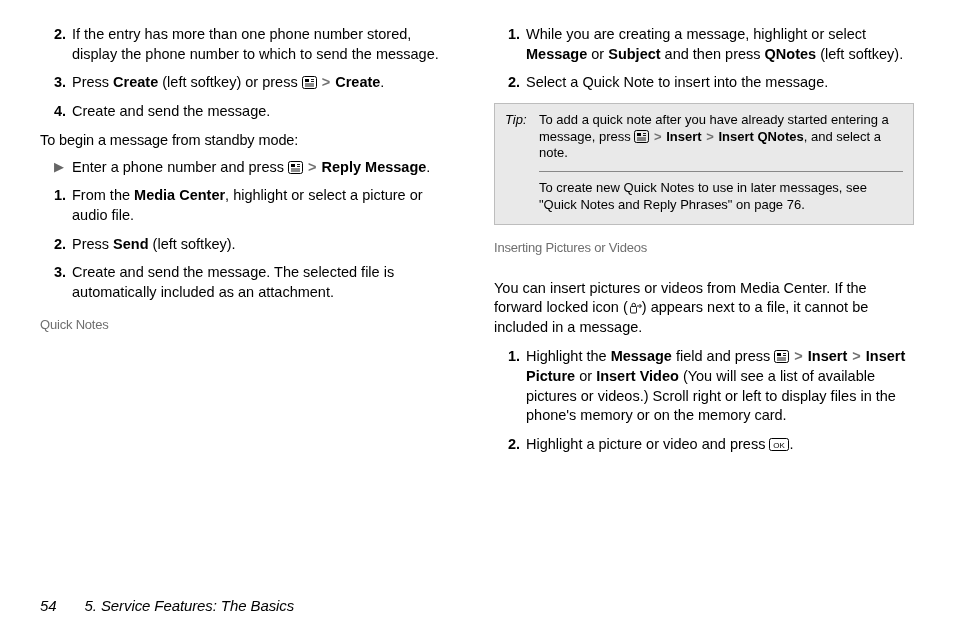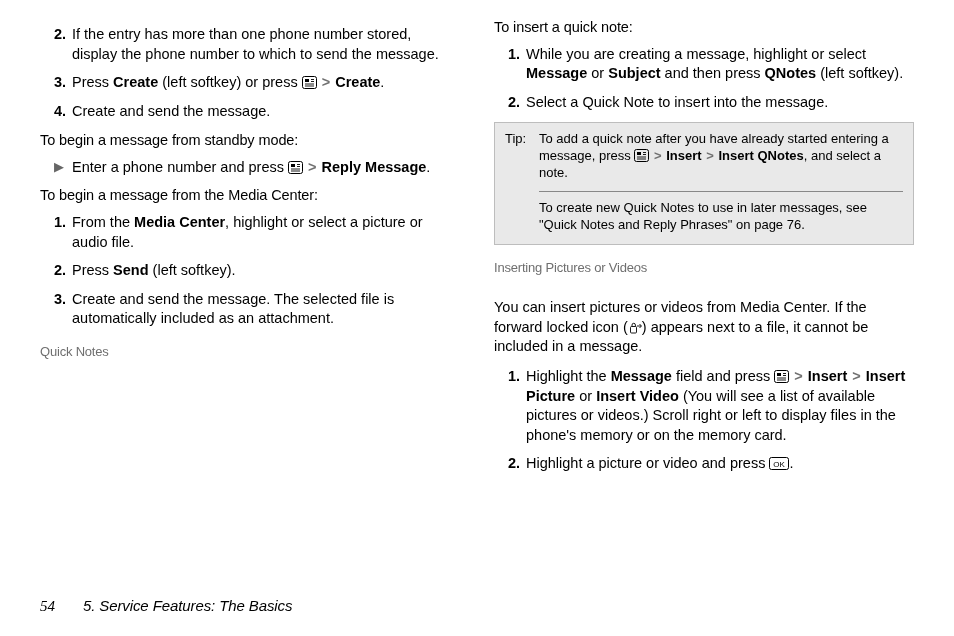--- a/index.html
+++ b/index.html
@@ -80,40 +80,41 @@
     padding: 8px 10px 10px 10px;
     margin: 8px 0 14px 0;
     font-size: 13px;
     line-height: 1.3;
   }
   .tipbox .tip-row {
     display: flex;
     align-items: flex-start;
   }
   .tipbox .tip-label {
+    font-style: italic;
     flex: 0 0 34px;
   }
   .tipbox .tip-body { flex: 1 1 auto; }
   .tipbox hr {
     border: none;
     border-top: 0.6px solid #888;
     margin: 9px 0 8px 34px;
   }
   .tipbox .tip-cont {
     margin-left: 34px;
   }
   .footer {
     position: absolute;
     left: 40px;
     bottom: 20px;
     font-style: italic;
     font-size: 15px;
     letter-spacing: -0.1px;
   }
-  .footer .pg { font-style: italic; margin-right: 24px; font-family: Liberation Serif, serif; }
+  .footer .pg { font-style: italic; margin-right: 24px; }
 </style>
 </head>
 <body>
 
 <div class="cols">
   <div class="col">
     <ol class="steps">
       <li>
           <span class="num">2.</span>
           <span class="txt">If the entry has more than one phone number stored, display the phone number to which to send the message.</span>
@@ -139,40 +140,38 @@
       <span class="arrow">▶</span>
       <span class="txt">Enter a phone number and press <span class="icon-menu"><svg width="15" height="13" viewBox="0 0 15 13">
               <rect x="0.5" y="0.5" width="14" height="12" rx="2" ry="2" fill="none" stroke="#000" stroke-width="1"></rect>
               <rect x="3" y="3" width="4" height="3" fill="#000"></rect>
               <line x1="3" y1="8" x2="12" y2="8" stroke="#000" stroke-width="0.9"></line>
               <line x1="3" y1="10" x2="12" y2="10" stroke="#000" stroke-width="0.9"></line>
               <line x1="9" y1="3.5" x2="12" y2="3.5" stroke="#000" stroke-width="0.9"></line>
               <line x1="9" y1="5.5" x2="12" y2="5.5" stroke="#000" stroke-width="0.9"></line>
             </svg></span> <span class="gt">&gt;</span> <b>Reply Message</b>.</span>
     </div>
-    <p class="lead">To begin a message from the Media Center:</p>
     <ol class="steps">
       <li>
           <span class="num">1.</span>
           <span class="txt">From the <b>Media Center</b>, highlight or select a picture or audio file.</span>
         </li>
       <li>
           <span class="num">2.</span>
           <span class="txt">Press <b>Send</b> (left softkey).</span>
         </li>
       <li>
           <span class="num">3.</span>
           <span class="txt">Create and send the message. The selected file is automatically included as an attachment.</span>
         </li>
     </ol>
     <h2 class="section-h">Quick Notes</h2>
   </div>
 
   <div class="col">
-    <p class="lead" style="margin-top:0">To insert a quick note:</p>
     <ol class="steps">
       <li>
           <span class="num">1.</span>
           <span class="txt">While you are creating a message, highlight or select <b>Message</b> or <b>Subject</b> and then press <b>QNotes</b> (left softkey).</span>
         </li>
       <li>
           <span class="num">2.</span>
           <span class="txt">Select a Quick Note to insert into the message.</span>
         </li>
     </ol>

